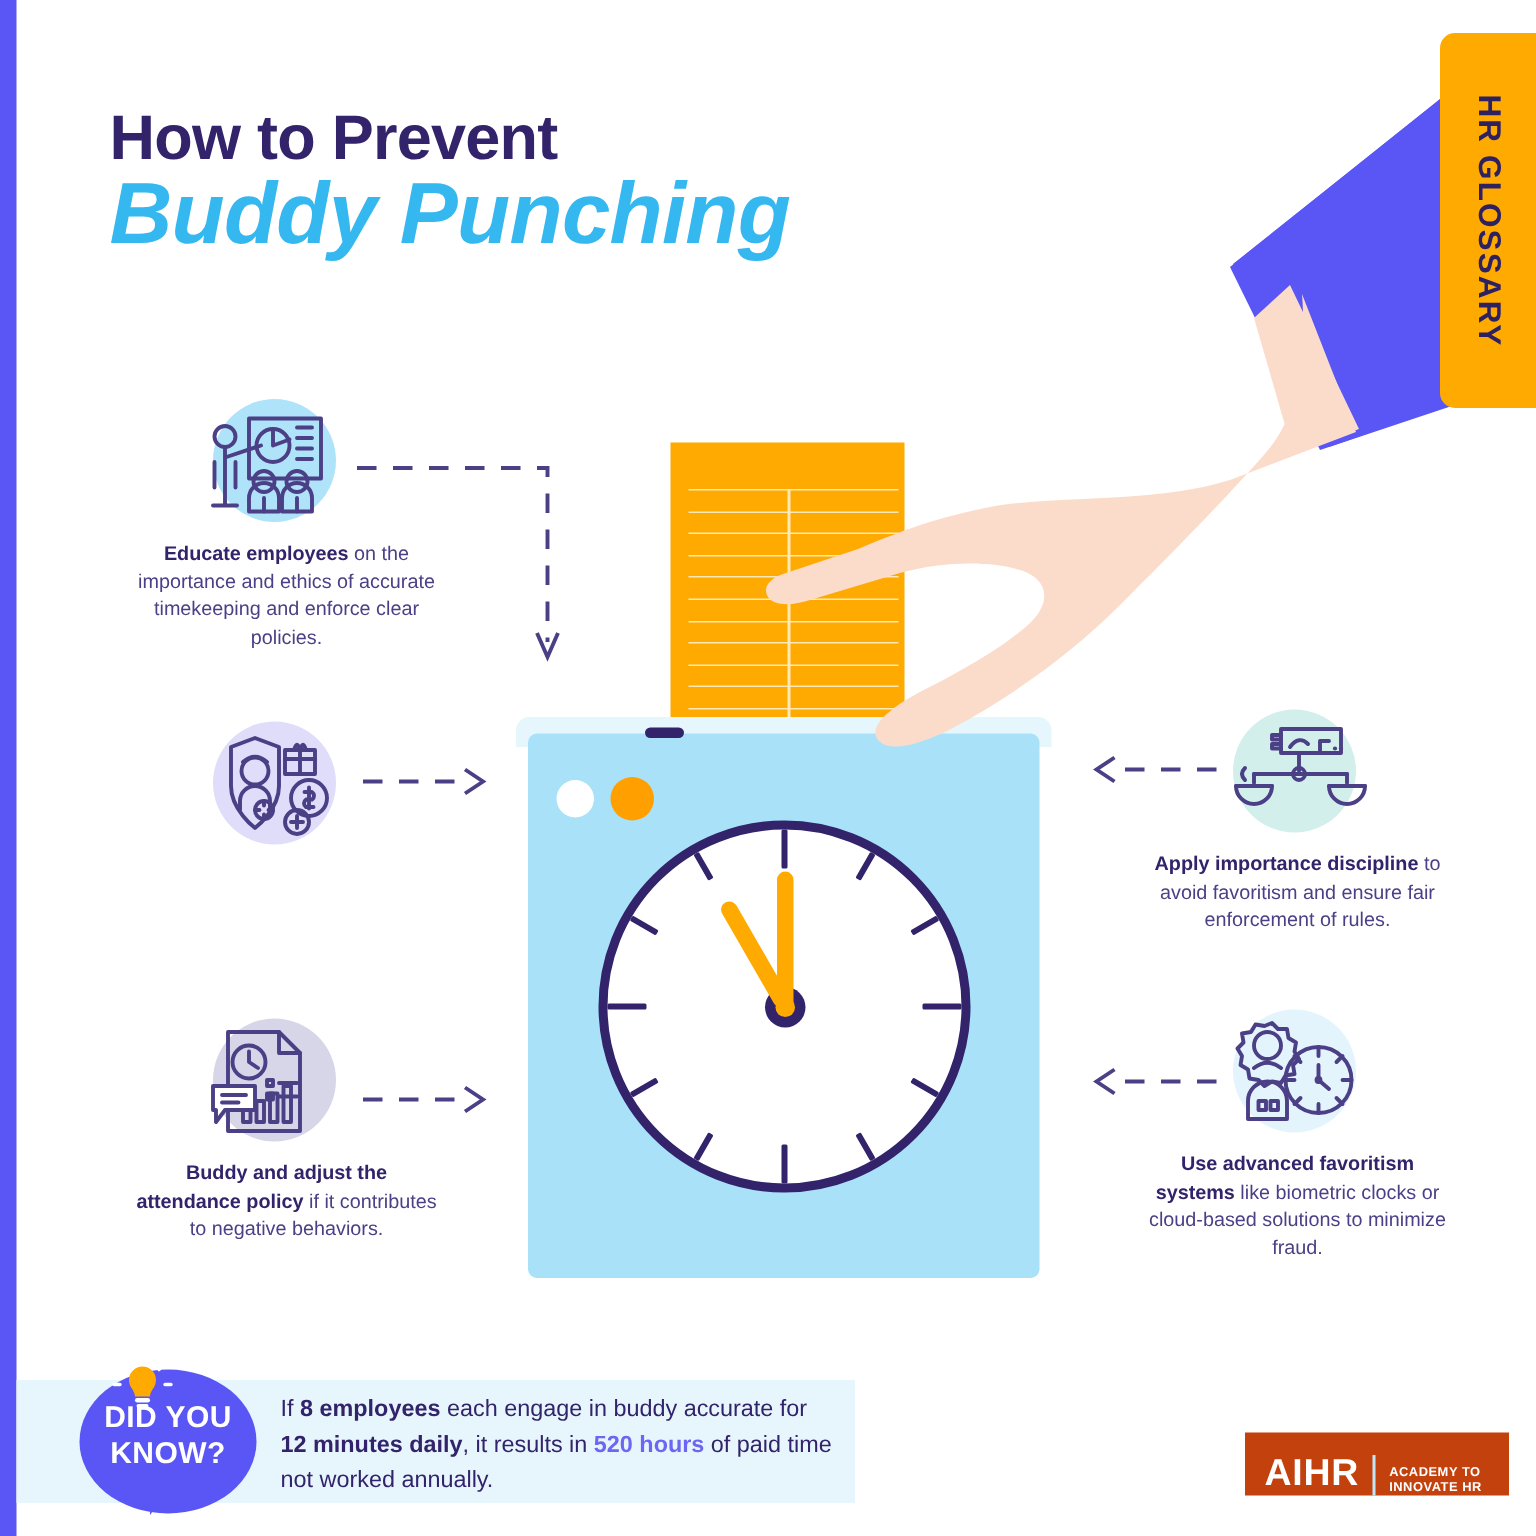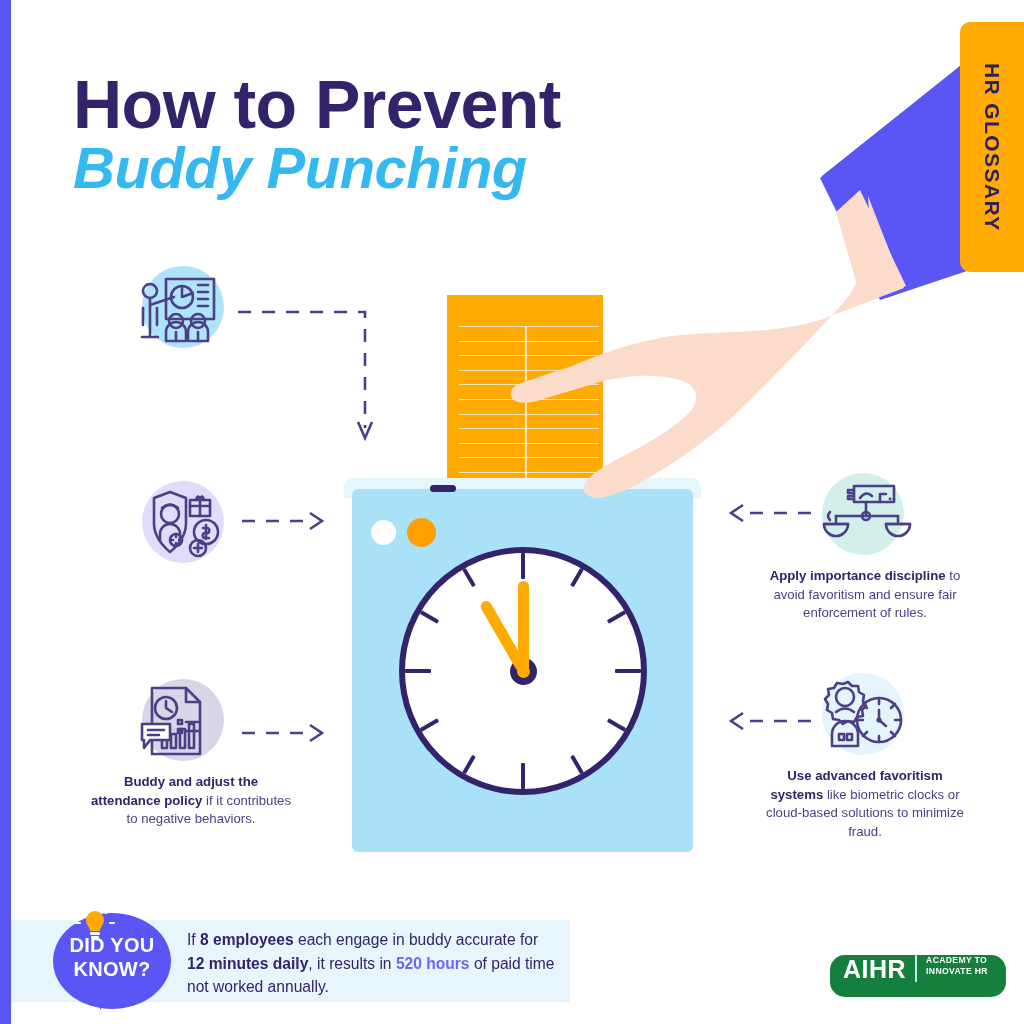--- a/index.html
+++ b/index.html
@@ -28,21 +28,21 @@
   }
   .glossary-tab span{
     writing-mode:vertical-rl;
     font-size:21px; font-weight:bold; letter-spacing:1.4px;
     color:#2e2162;
   }
 
   
   .title-wrap{ position:absolute; left:73px; top:72px; z-index:30; }
   .title-1{
-    font-size:68px; line-height:0.96; font-weight:bold;
+    font-size:42px; line-height:0.96; font-weight:bold;
     color:#32236b; letter-spacing:-0.5px;
     font-family:"Liberation Sans Narrow","Liberation Sans",sans-serif;
   }
   .title-2{
     font-size:58px; line-height:1.06; font-weight:bold;
     color:#35b8ef; letter-spacing:-0.5px;
     font-family:"Liberation Sans Narrow","Liberation Sans",sans-serif;
     font-style:italic;
   }
 
@@ -196,22 +196,22 @@
     position:absolute; left:187px; top:928px; width:372px;
     font-size:15.6px; line-height:1.52; color:#32236b; z-index:17;
   }
   .dyk-text b{ font-weight:bold; }
   .dyk-hl{ color:#6d66f2; font-weight:bold; }
 
   
   .logo{
     position:absolute; left:830px; top:955px;
     width:176px; height:42px;
-    background:#15803d; border-radius:15px;
-    display:flex; align-items:flex-start; z-index:30;
+    background:#c2410c; border-radius:0;
+    display:flex; align-items:flex-end; z-index:30;
   }
   .logo-main{
     color:#ffffff; font-weight:bold; font-size:25px;
     letter-spacing:0.5px; padding-left:13px;
   }
   .logo-div{
     width:2px; height:27px; background:#bfe7fa; margin:0 9px;
   }
   .logo-sub{
     color:#ffffff; font-size:8.6px; font-weight:bold;
@@ -353,20 +353,23 @@
         <path d="M 16,35 L 16,74 M 8,74 L 24,74 M 16,42 L 40,34"></path>
         <path d="M 9,45 L 9,62 M 23,45 L 23,62"></path>
         <circle cx="42" cy="58" r="7"></circle>
         <path d="M 32,78 v -9 a 10,10 0 0 1 20,0 v 9 Z"></path>
         <path d="M 42,69 v 9"></path>
         <circle cx="64" cy="58" r="7"></circle>
         <path d="M 54,78 v -9 a 10,10 0 0 1 20,0 v 9 Z"></path>
         <path d="M 64,69 v 9"></path>
       </g>
     </svg>
+  </div>
+  <div class="step-text">
+    <b>Educate employees</b><span> on the importance and ethics of accurate timekeeping and enforce clear policies.</span>
   </div>
 </div>
 
 <div class="step step-left" id="step-2">
   <div class="step-icon-circle" style="background:#DFDDFA">
     <svg width="98" height="90" viewBox="0 0 98 90">
       <g fill="none" stroke="#4b3f86" stroke-width="2.6" stroke-linejoin="round" stroke-linecap="round">
         <path d="M 20,20 L 36,14 L 52,20 L 52,46 C 52,62 36,74 36,74 C 36,74 20,62 20,46 Z"></path>
         <circle cx="36" cy="36" r="9"></circle>
         <path d="M 28,30 q 8,-7 16,0"></path>

